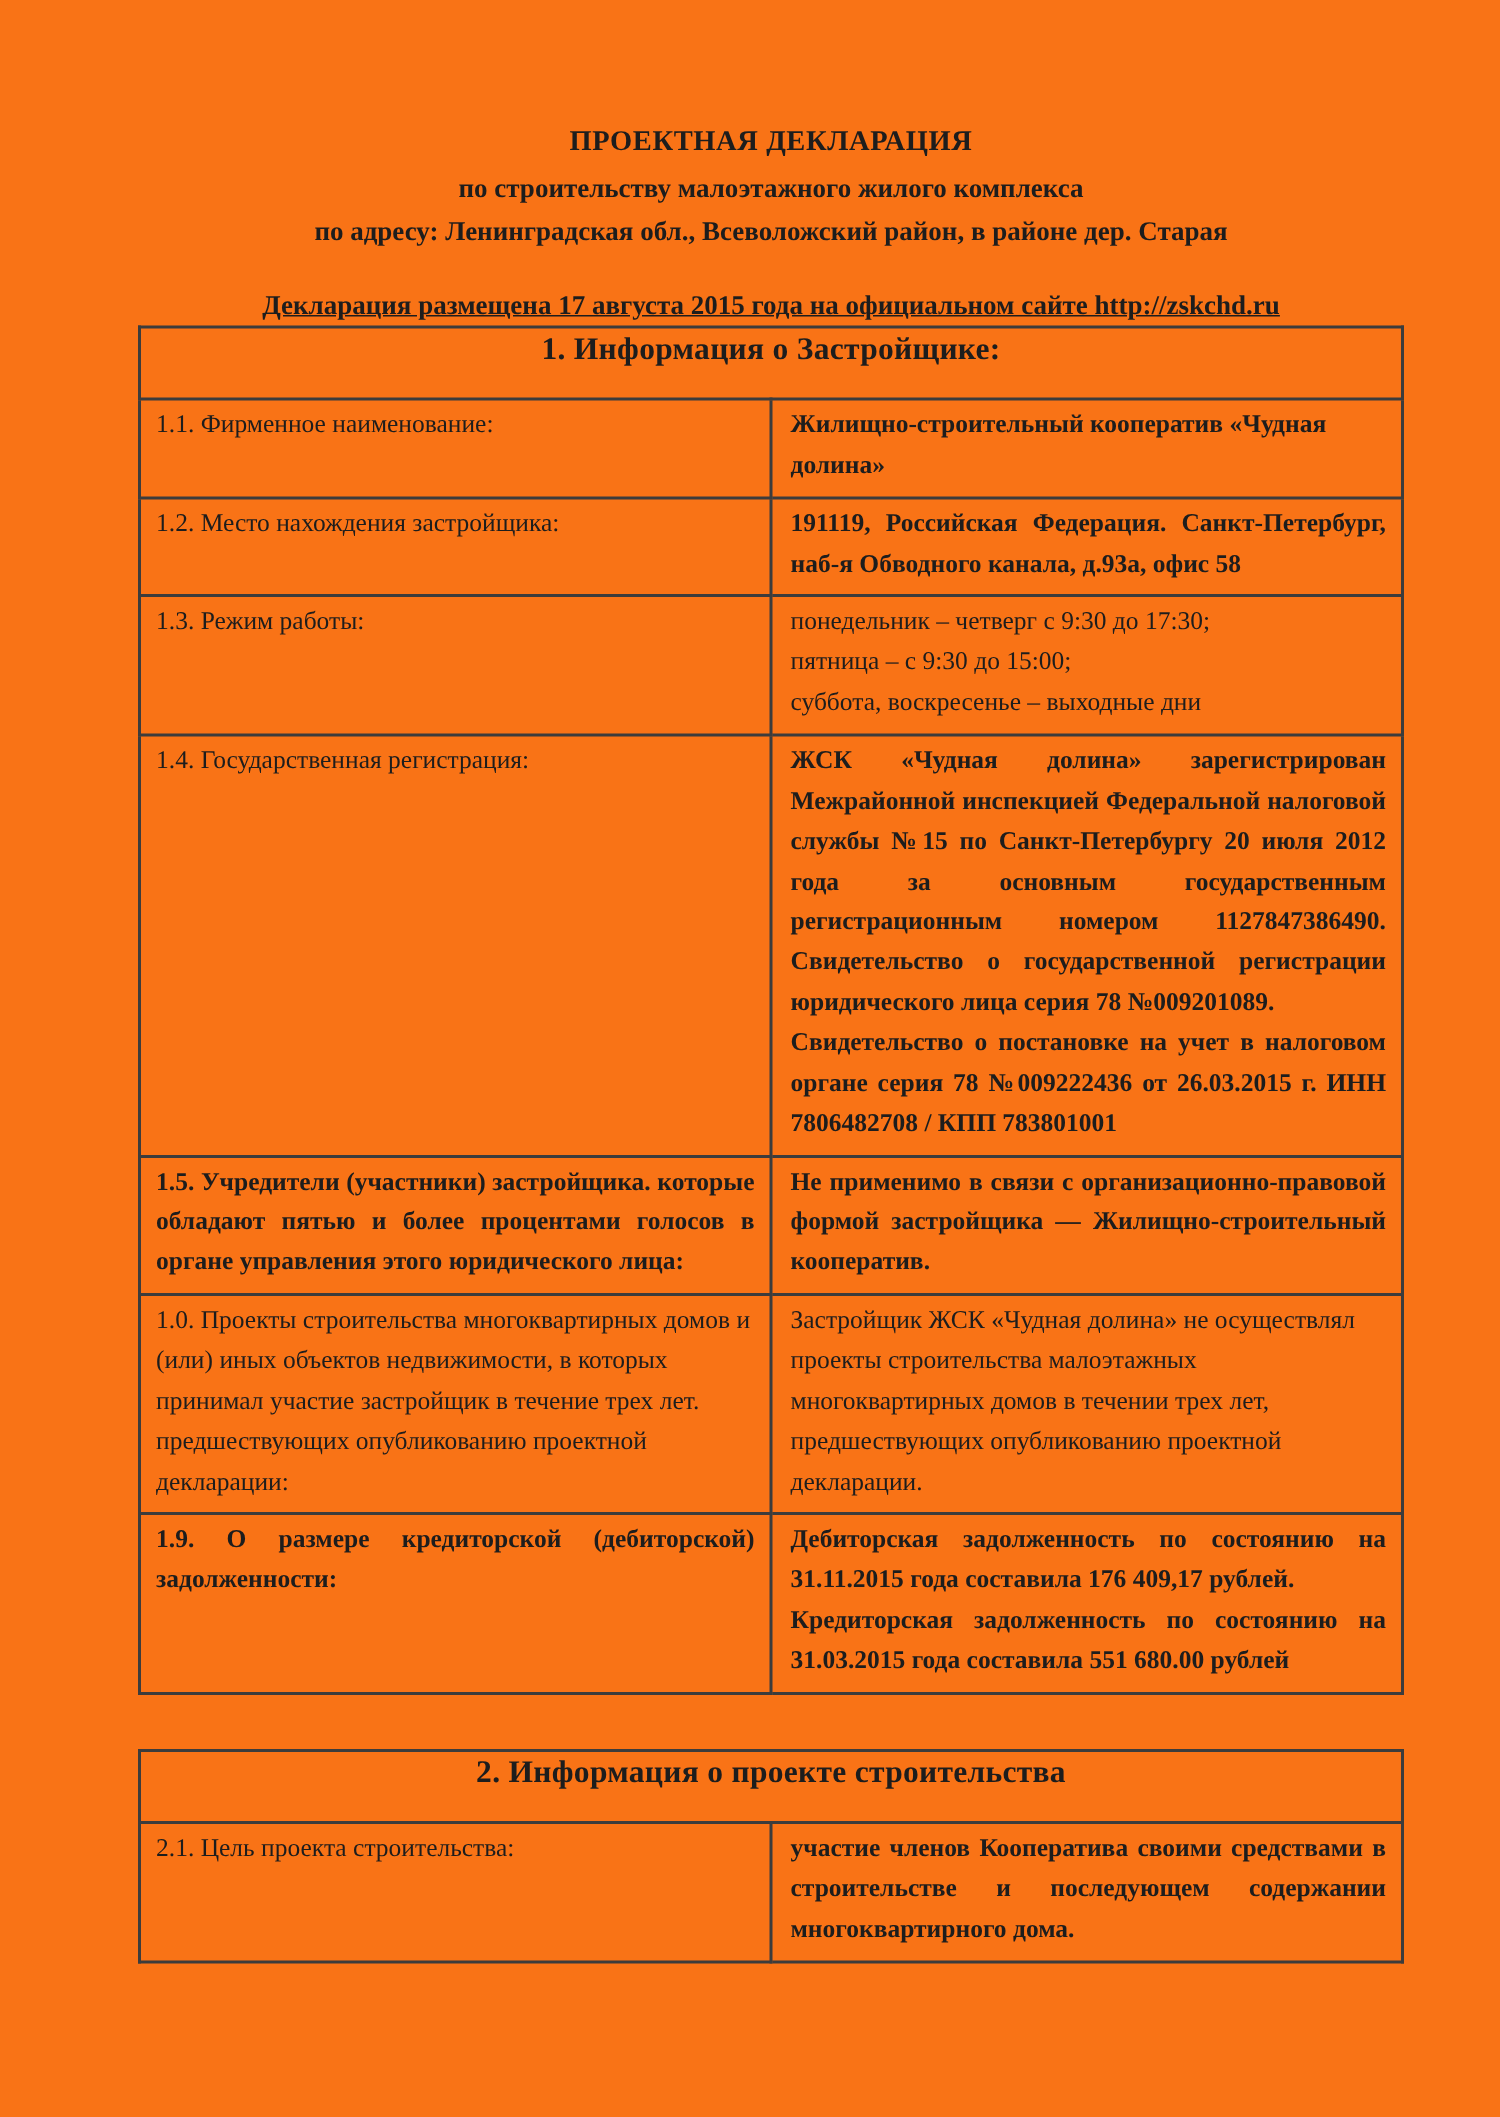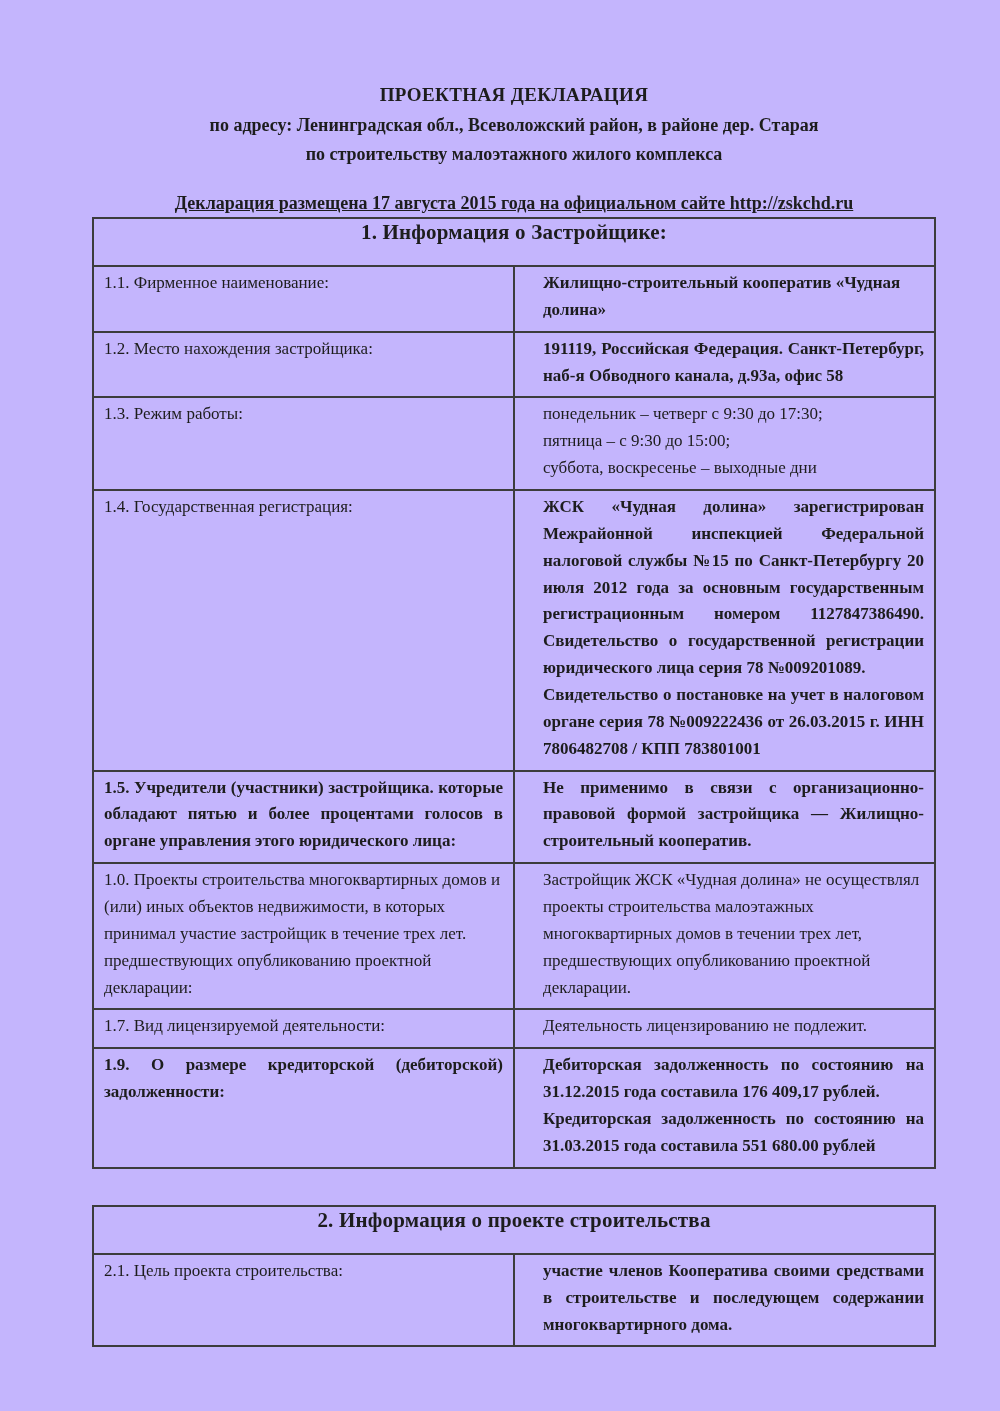--- a/index.html
+++ b/index.html
@@ -12,21 +12,21 @@
     height: 1411px;
     font-family: "Liberation Serif", "DejaVu Serif", serif;
     color: #1d1d1d;
     position: relative;
     overflow: hidden;
   }
   .page {
     position: absolute;
     left: 0; top: 0;
     width: 1000px; height: 1411px;
-    background: #c4b5fd;
+    background: #f97316;
     box-sizing: border-box;
     padding: 84px 64px 40px 92px;
   }
   .doc-header { text-align: center; }
   .title {
     font-weight: bold;
     font-size: 19px;
     letter-spacing: 0.4px;
     margin-bottom: 9px;
   }
@@ -61,34 +61,34 @@
     padding: 1px 4px 20px 4px;
     letter-spacing: 0.2px;
   }
   td.label-cell, td.value-cell {
     width: 50%;
     font-size: 17px;
     line-height: 1.58;
     padding: 3px 10px 7px 10px;
     white-space: pre-line;
   }
-  td.value-cell { padding-left: 28px; }
+  td.value-cell { padding-left: 12px; }
   .bold-value { font-weight: bold; font-size: 17.5px; }
   .j { text-align: justify; font-weight: bold; }
   .loose { line-height: 1.92; }
 </style>
 </head>
 <body>
 
 <div class="page">
 
   <div class="doc-header">
     <div class="title">ПРОЕКТНАЯ ДЕКЛАРАЦИЯ</div>
+    <div class="subtitle">по строительству малоэтажного жилого комплекса</div>
     <div class="subtitle">по адресу: Ленинградская обл., Всеволожский район, в районе дер. Старая</div>
-    <div class="subtitle">по строительству малоэтажного жилого комплекса</div>
     <div class="note">Декларация размещена 17 августа 2015 года на официальном сайте http://zskchd.ru</div>
   </div>
 
   <table class="decl">
     <tbody>
       <tr>
         <th colspan="2" class="section-header">1. Информация о Застройщике:</th>
       </tr>
       <tr>
         <td class="label-cell">1.1. Фирменное наименование:</td>
@@ -111,26 +111,22 @@
       </tr>
       <tr>
         <td class="label-cell j">1.5. Учредители (участники) застройщика. которые обладают пятью и более процентами голосов в органе управления этого юридического лица:</td>
         <td class="value-cell j">Не применимо в связи с организационно-правовой формой застройщика — Жилищно-строительный кооператив.</td>
       </tr>
       <tr>
         <td class="label-cell loose">1.0. Проекты строительства многоквартирных домов и (или) иных объектов недвижимости, в которых принимал участие застройщик в течение трех лет. предшествующих опубликованию проектной декларации:</td>
         <td class="value-cell loose">Застройщик ЖСК «Чудная долина» не осуществлял проекты строительства малоэтажных многоквартирных домов в течении трех лет, предшествующих опубликованию проектной декларации.</td>
       </tr>
       <tr>
-        <td class="label-cell">1.7. Вид лицензируемой деятельности:</td>
-        <td class="value-cell">Деятельность лицензированию не подлежит.</td>
-      </tr>
-      <tr>
         <td class="label-cell j">1.9. О размере кредиторской (дебиторской) задолженности:</td>
-        <td class="value-cell j">Дебиторская задолженность по состоянию на 31.12.2015 года составила 176 409,17 рублей.
+        <td class="value-cell j">Дебиторская задолженность по состоянию на 31.11.2015 года составила 176 409,17 рублей.
 Кредиторская задолженность по состоянию на 31.03.2015 года составила 551 680.00 рублей</td>
       </tr>
     </tbody>
   </table>
 
   <table class="decl second">
     <tbody>
       <tr>
         <th colspan="2" class="section-header">2. Информация о проекте строительства</th>
       </tr>

